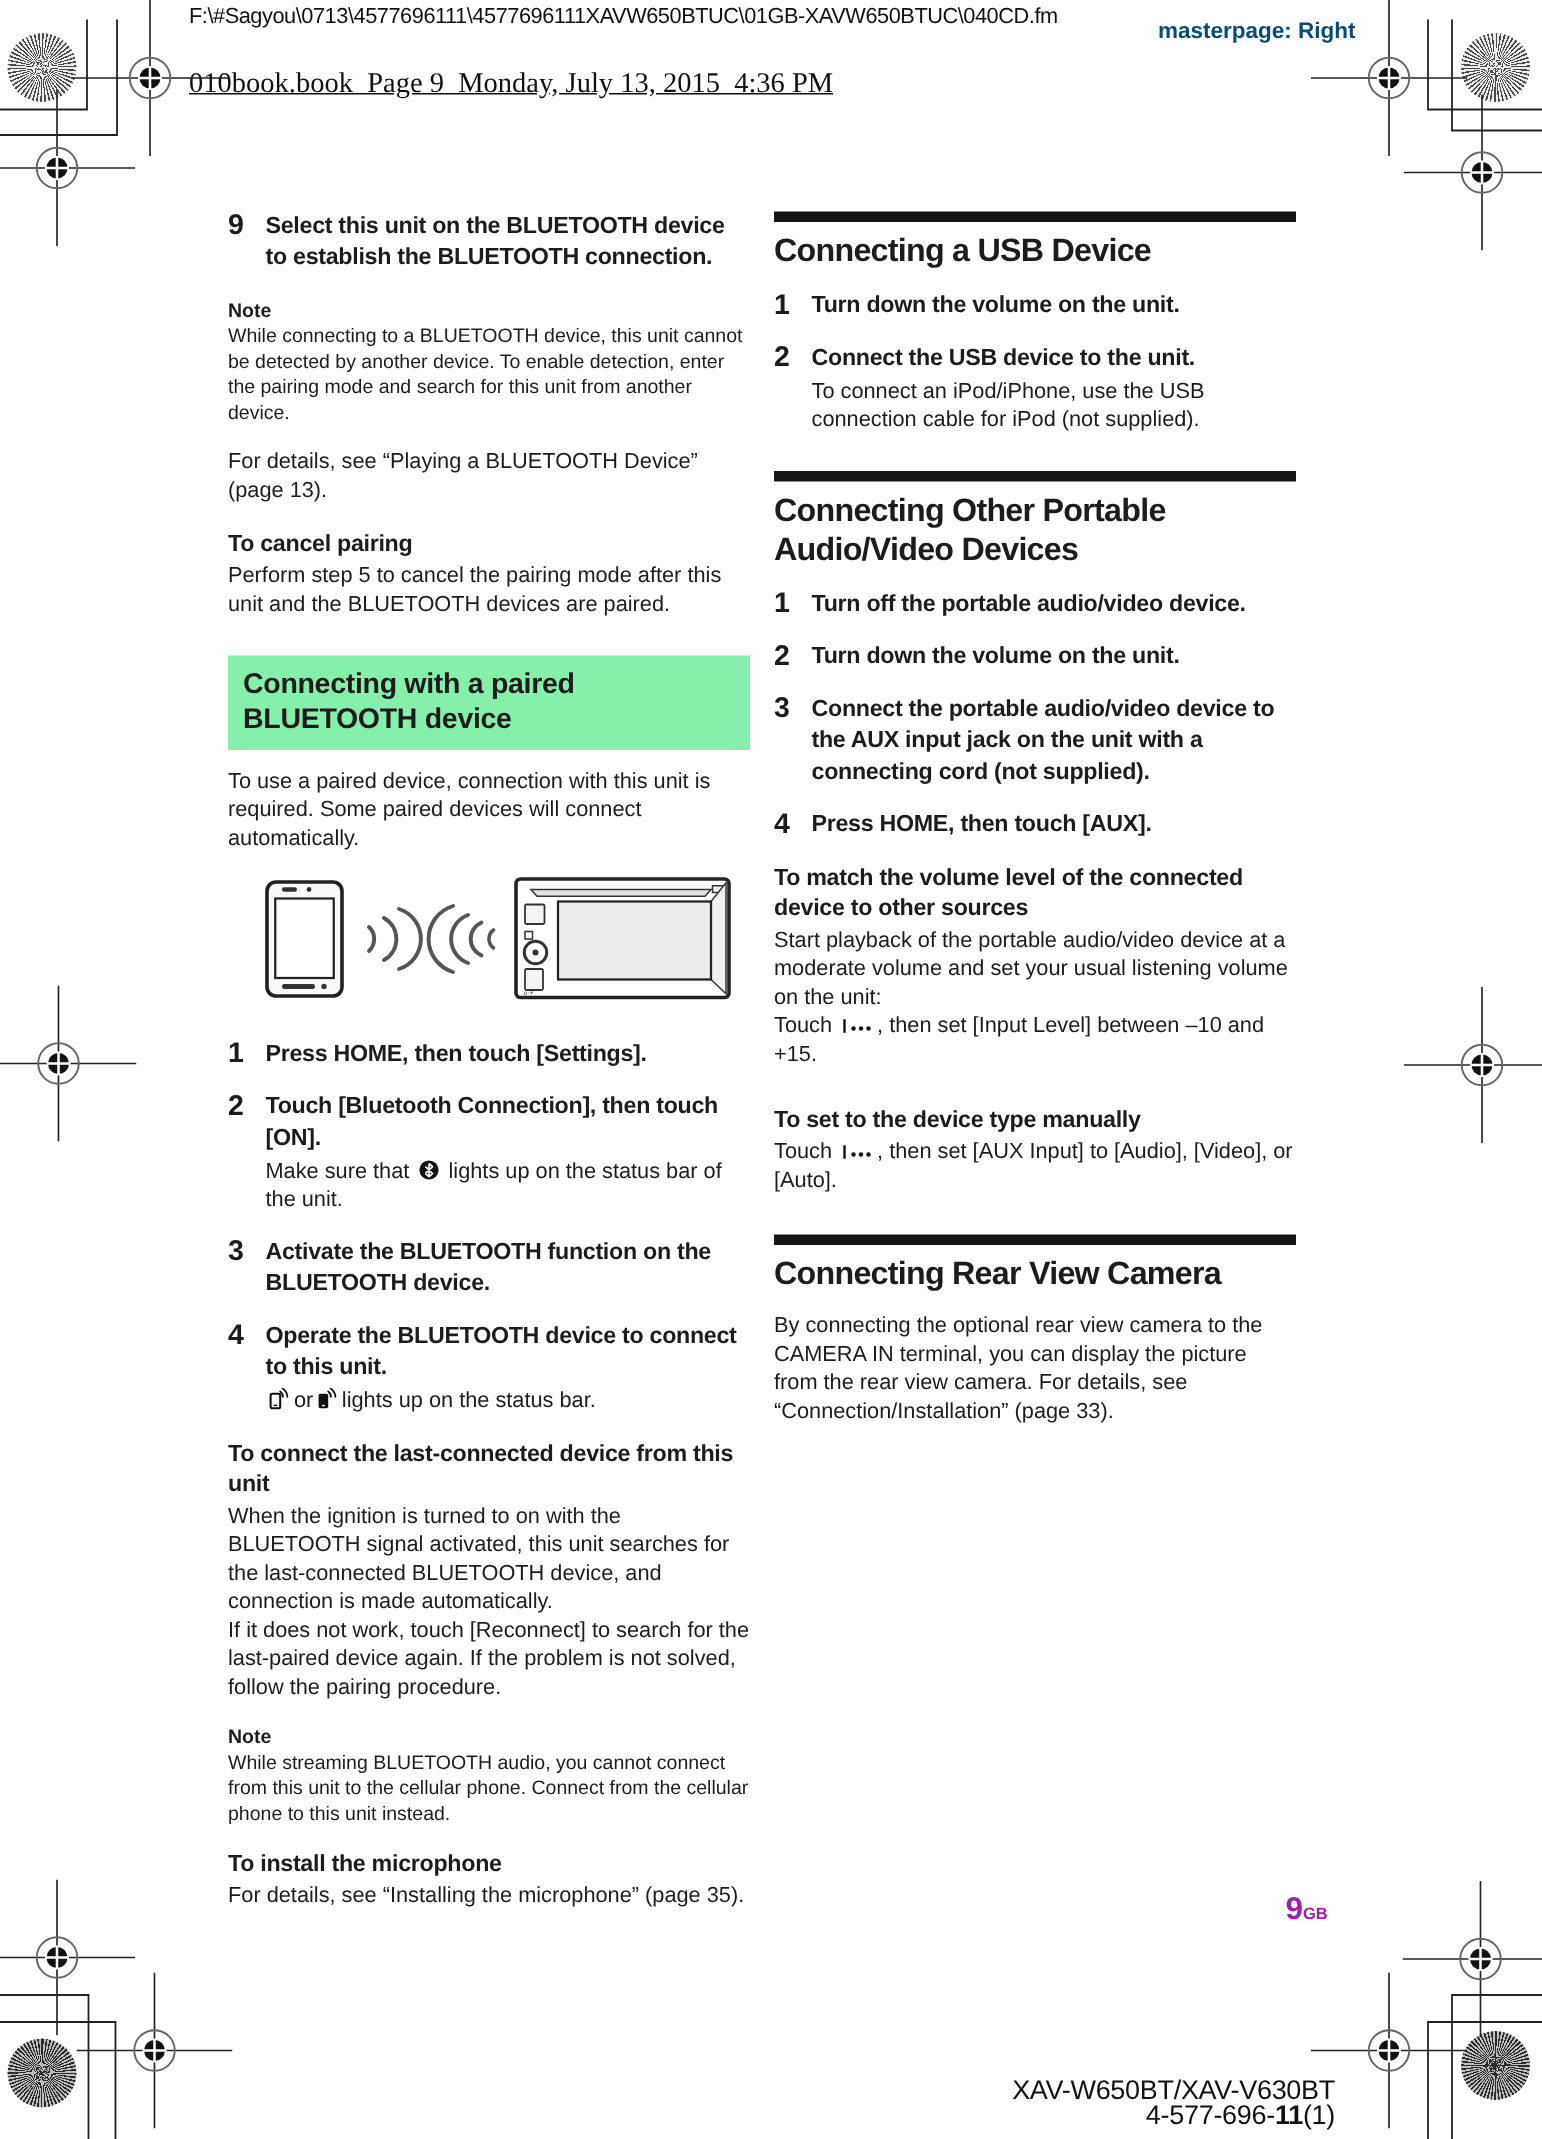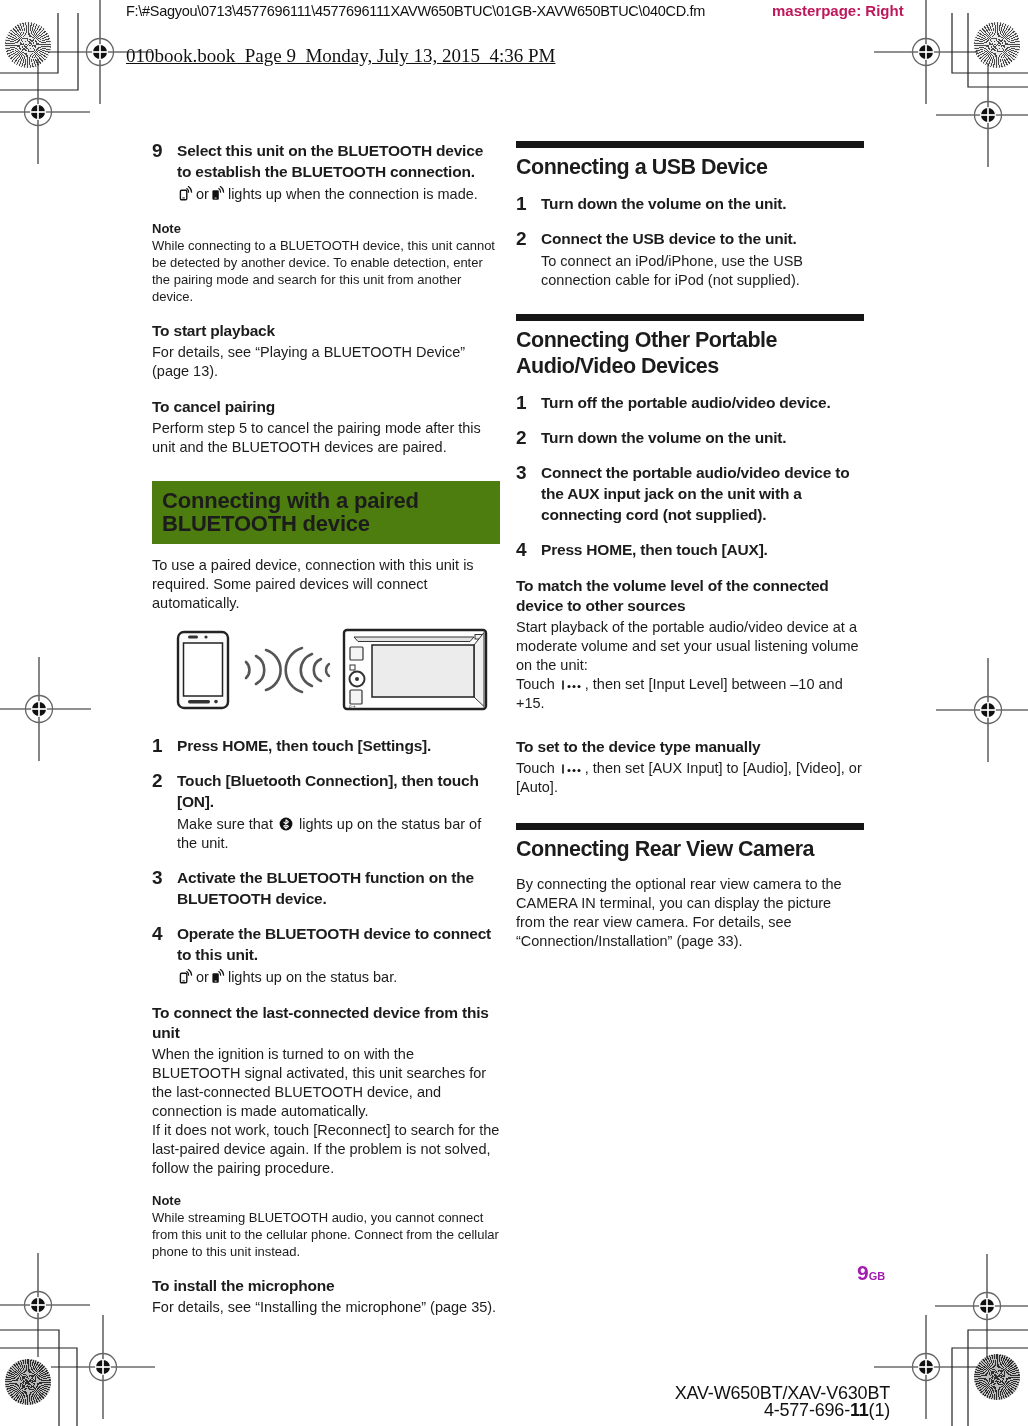--- a/index.html
+++ b/index.html
@@ -3,42 +3,42 @@
 <meta charset="utf-8">
 <style>
   html,body{margin:0;padding:0;}
   body{
     width:1028px;height:1426px;position:relative;background:#ffffff;
     font-family:"Liberation Sans",sans-serif;color:#1c1c1c;overflow:hidden;
     -webkit-font-smoothing:antialiased;
   }
   
   .hdr-path{position:absolute;left:126px;top:3px;font-size:14.5px;letter-spacing:-0.3px;color:#111;}
-  .hdr-master{position:absolute;left:772px;top:2px;font-size:15px;font-weight:bold;color:#be185d;}
+  .hdr-master{position:absolute;left:772px;top:12px;font-size:15px;font-weight:bold;color:#0c4a6e;}
   .book-line{position:absolute;left:126px;top:45px;font-family:"Liberation Serif",serif;font-size:19px;color:#111;white-space:pre;text-decoration:underline;}
   .starburst{position:absolute;width:46px;height:46px;border-radius:50%;
     background:repeating-conic-gradient(#4a4a4a 0deg 3deg,#ececec 3deg 7.2deg);}
   .starburst.dark{background:repeating-conic-gradient(#2d2d2d 0deg 3deg,#bdbdbd 3deg 6.4deg);}
   .corner-rule,.regmark{position:absolute;pointer-events:none;}
   
   .col{position:absolute;width:348px;}
   .col-left{left:152px;top:140px;}
   .col-right{left:516px;top:141px;}
   
   .step{display:flex;margin:0 0 14px 0;}
   .step-num{flex:0 0 25px;font-weight:bold;font-size:19px;line-height:21px;}
   .step-body{flex:1;}
   .step-title{font-weight:bold;font-size:15.5px;line-height:21px;letter-spacing:-0.2px;}
   .step-sub{font-size:14.5px;line-height:19px;margin-top:3px;}
   .note-label{font-weight:bold;font-size:13px;line-height:17px;margin-top:2px;}
   .note-body{font-size:13px;line-height:17px;margin-bottom:16px;}
   .subhead{font-weight:bold;font-size:15.5px;line-height:20px;letter-spacing:-0.2px;margin:16px 0 2px 0;}
   .body-text{font-size:14.5px;line-height:19px;margin:0;}
   .block-gap{margin-bottom:14px;}
-  .graybox{background:#4d7c0f;color:#1c1c1c;font-weight:bold;font-size:22px;line-height:23px;
+  .graybox{background:#86efac;color:#1c1c1c;font-weight:bold;font-size:19px;line-height:23px;
     letter-spacing:-0.2px;padding:8px 10px 9px 10px;margin:24px 0 12px 0;}
   .section-bar{height:7px;background:#161616;}
   .section-heading{font-weight:bold;font-size:21.5px;line-height:26px;letter-spacing:-0.5px;margin:6px 0 13px 0;}
   .section{margin-bottom:24px;}
   .illustration{margin:12px 0 16px 14px;}
   .inline-icon{display:inline-block;vertical-align:-2px;margin:0 2px;}
   
   .pagenum{position:absolute;left:857px;top:1261px;font-weight:bold;font-size:21px;color:#a21caf;}
   .pagenum .gb{font-size:11px;font-weight:bold;}
   .footer{position:absolute;right:138px;top:1385px;text-align:right;font-size:18px;line-height:17px;color:#111;letter-spacing:-0.2px;}
@@ -71,40 +71,26 @@
 <div class="hdr-path">F:\#Sagyou\0713\4577696111\4577696111XAVW650BTUC\01GB-XAVW650BTUC\040CD.fm</div>
 <div class="hdr-master">masterpage: Right</div>
 <div class="book-line">010book.book  Page 9  Monday, July 13, 2015  4:36 PM</div>
 
 <div class="col col-left">
 
   <div class="step" style="margin-bottom:16px">
     <div class="step-num">9</div>
     <div class="step-body">
       <div class="step-title">Select this unit on the BLUETOOTH device to establish the BLUETOOTH connection.</div>
-      <div class="step-sub">
-        <svg class="inline-icon" width="15" height="15" viewBox="0 0 15 15">
-            <rect x="1.4" y="4.2" width="6.4" height="9.6" rx="1.2" fill="none" stroke="#111" stroke-width="1.4"></rect>
-            <rect x="3.4" y="11.4" width="2.4" height="1" fill="#111"></rect>
-            <path d="M9.6 6.2 A4.4 4.4 0 0 0 7.8 2.6" fill="none" stroke="#111" stroke-width="1.2" stroke-linecap="round"></path>
-            <path d="M12.6 6.2 A7.4 7.4 0 0 0 9.4 0.6" fill="none" stroke="#111" stroke-width="1.2" stroke-linecap="round"></path>
-          </svg><span>or</span><svg class="inline-icon" width="15" height="15" viewBox="0 0 15 15">
-            <rect x="1.4" y="4.2" width="6.4" height="9.6" rx="1.2" fill="#111"></rect>
-            <rect x="3.6" y="11.6" width="2" height="0.9" fill="#fff"></rect>
-            <path d="M9.6 6.2 A4.4 4.4 0 0 0 7.8 2.6" fill="none" stroke="#111" stroke-width="1.2" stroke-linecap="round"></path>
-            <path d="M12.6 6.2 A7.4 7.4 0 0 0 9.4 0.6" fill="none" stroke="#111" stroke-width="1.2" stroke-linecap="round"></path>
-          </svg><span>lights up when the connection is made.</span>
-      </div>
     </div>
   </div>
 
   <div class="note-label">Note</div>
   <div class="note-body">While connecting to a BLUETOOTH device, this unit cannot be detected by another device. To enable detection, enter the pairing mode and search for this unit from another device.</div>
 
-  <div class="subhead">To start playback</div>
   <p class="body-text block-gap">For details, see “Playing a BLUETOOTH Device” (page 13).</p>
 
   <div class="subhead">To cancel pairing</div>
   <p class="body-text">Perform step 5 to cancel the pairing mode after this unit and the BLUETOOTH devices are paired.</p>
 
   <div class="graybox">Connecting with a paired BLUETOOTH device</div>
   <p class="body-text">To use a paired device, connection with this unit is required. Some paired devices will connect automatically.</p>
 
   <svg class="illustration" width="322" height="90" viewBox="0 0 322 90">
 

